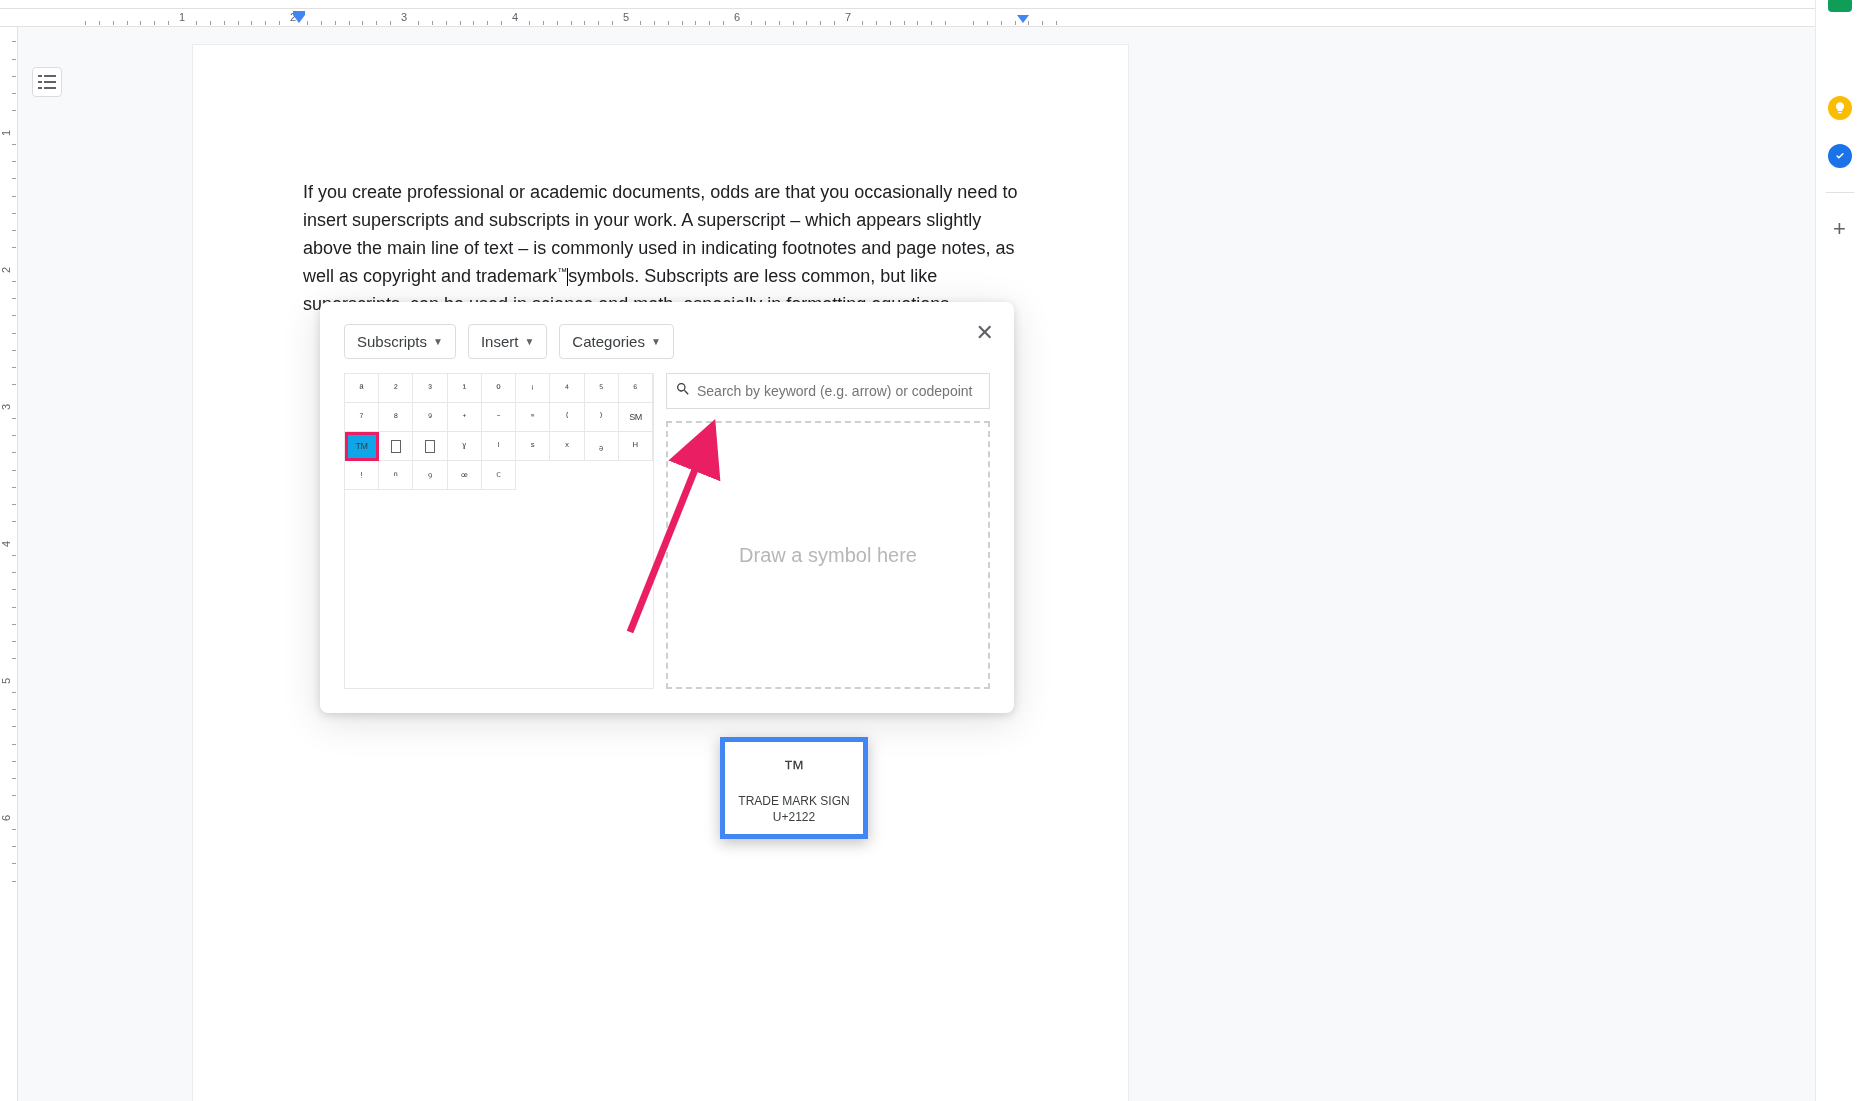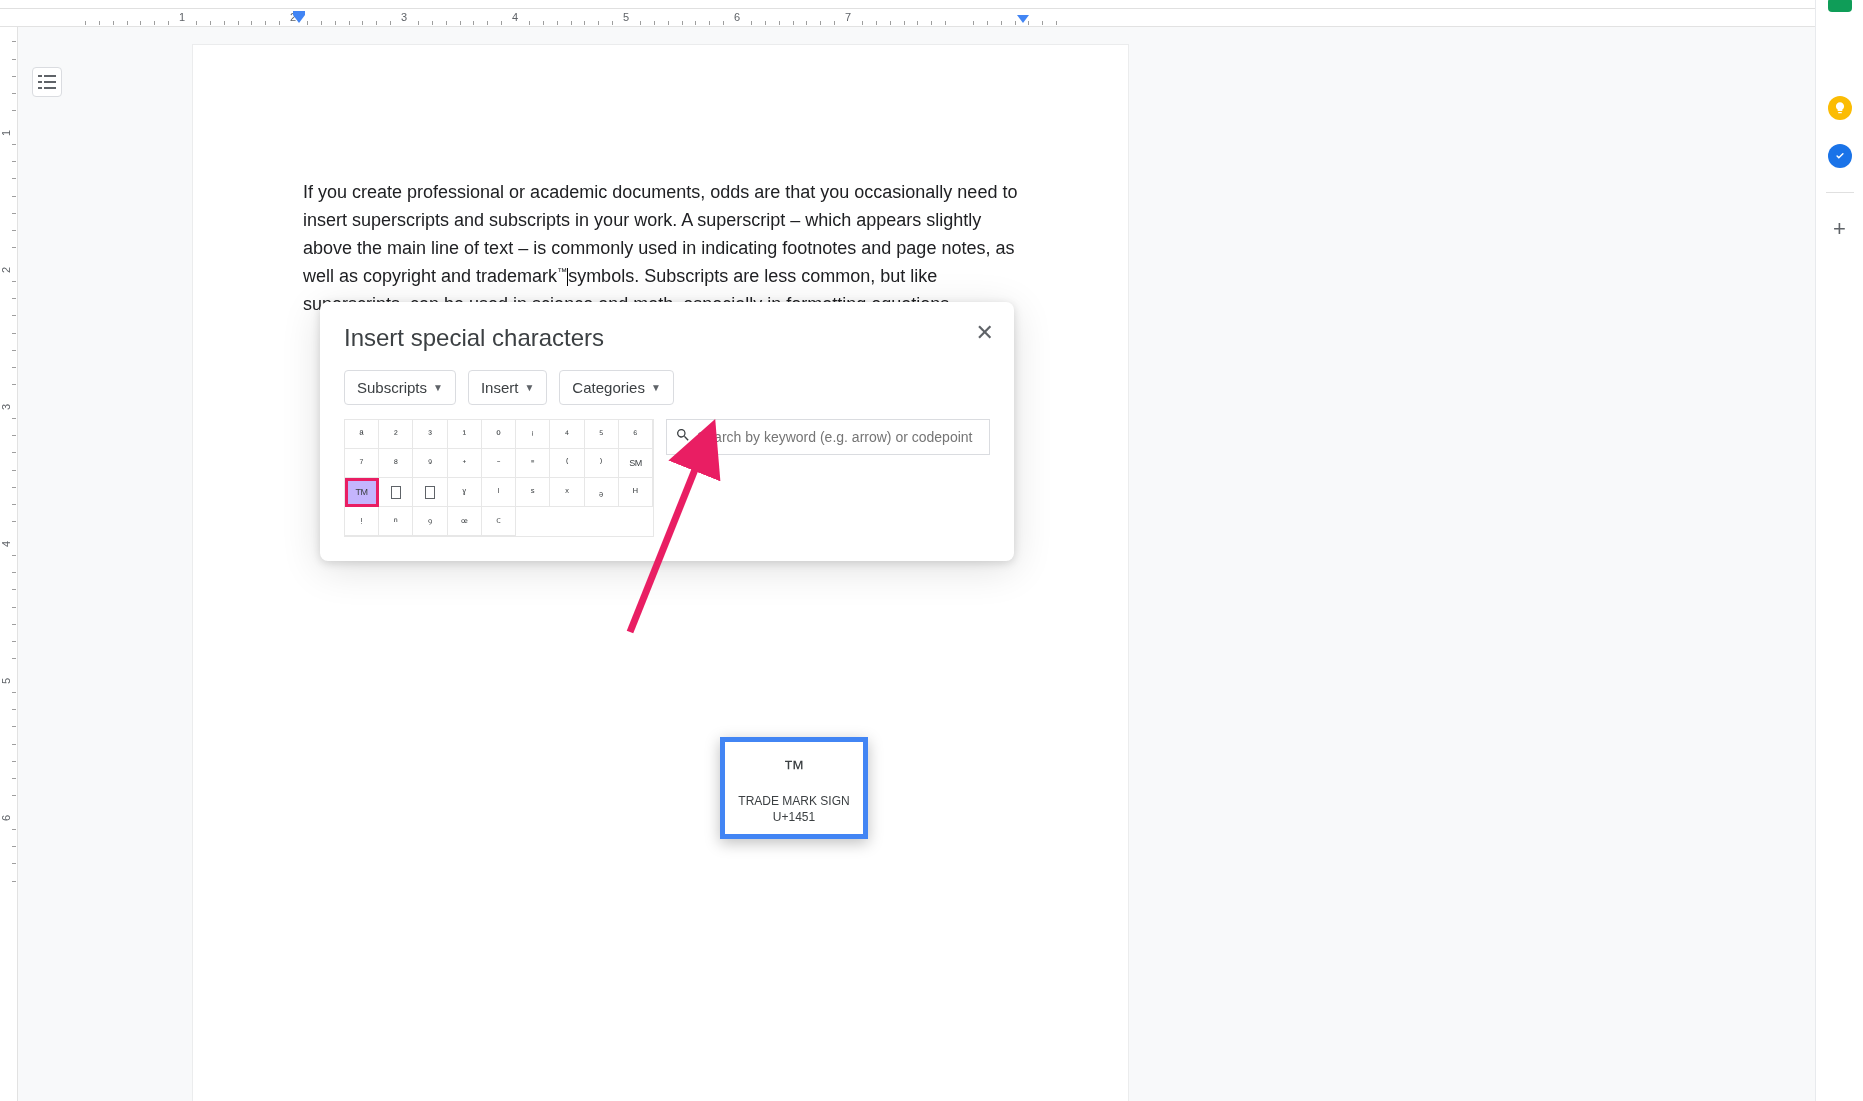--- a/index.html
+++ b/index.html
@@ -38,21 +38,21 @@
   .dropdown-row { display: flex; gap: 12px; margin-bottom: 14px; }
   .dropdown { border: 1px solid #dadce0; border-radius: 4px; padding: 8px 12px; font-size: 15px; color: #3c4043; background: #fff; display: flex; align-items: center; gap: 6px; cursor: pointer; }
   .dropdown .caret { font-size: 10px; color: #5f6368; }
 
   .dialog-body { display: flex; gap: 12px; }
 
   .char-grid-wrap { flex: 0 0 310px; border: 1px solid #e7e7e7; }
   .char-grid { display: grid; grid-template-columns: repeat(9, 1fr); }
   .char-cell { height: 29px; border-right: 1px solid #e7e7e7; border-bottom: 1px solid #e7e7e7; display: flex; align-items: center; justify-content: center; font-size: 11px; color: #3c4043; cursor: pointer; background: #fff; position: relative; }
   .char-cell.sm { font-size: 9px; letter-spacing: -0.5px; }
-  .char-cell.selected { outline: 3px solid #e91e63; outline-offset: -3px; background: #c4b5fd; z-index: 2; }
+  .char-cell.selected { outline: 3px solid #e91e63; outline-offset: -3px; background: #0ea5e9; z-index: 2; }
   .char-cell.placeholder::after { content: ""; width: 8px; height: 11px; border: 1px solid #5f6368; display: block; }
 
   .right-col { flex: 1; display: flex; flex-direction: column; gap: 12px; }
   .search-box { border: 1px solid #dadce0; height: 36px; display: flex; align-items: center; padding: 0 8px; gap: 6px; }
   .search-box input { border: none; outline: none; font-size: 14px; flex: 1; color: #3c4043; background: transparent; }
   .draw-box { border: 2px dashed #cfcfcf; height: 268px; display: flex; align-items: center; justify-content: center; font-size: 20px; color: #b7b7b7; }
 
   
   .char-tooltip { position: absolute; top: 435px; left: 400px; width: 148px; background: #fff; border: 5px solid #4285f4; padding: 14px 8px 10px 8px; text-align: center; box-shadow: 0 4px 14px rgba(0,0,0,0.25); z-index: 10; }
   .char-tooltip .big { font-family: "Google Sans", Arial; font-size: 22px; color: #3c4043; font-weight: 500; margin-bottom: 12px; }
@@ -268,21 +268,20 @@
         <rect x="6" y="13" width="12" height="2" fill="#5f6368"></rect>
     </svg>
   </div>
 
   <div class="page">
     <div class="doc-text">
       <span>If you create professional or academic documents, odds are that you occasionally need to insert superscripts and subscripts in your work. A superscript – which appears slightly above the main line of text – is commonly used in indicating footnotes and page notes, as well as copyright and trademark</span><sup>™</sup><span class="cursor"></span><span>symbols. Subscripts are less common, but like superscripts, can be used in science and math, especially in formatting equations.</span>
     </div>
 
     <div class="dialog">
-      <div class="dialog-title">Insert special characters</div>
       <button class="dialog-close">
         <span>✕</span>
       </button>
 
       <div class="dropdown-row">
         <div class="dropdown">
           <span>Subscripts</span>
           <span class="caret">▼</span>
         </div>
         <div class="dropdown">
@@ -338,27 +337,30 @@
         </div>
         <div class="right-col">
           <div class="search-box">
             <span>
               <svg width="16" height="16" viewBox="0 0 24 24">
                   <path fill="#3c4043" d="M15.5 14h-.8l-.3-.3a6.5 6.5 0 10-.7.7l.3.3v.8l5 5 1.5-1.5-5-5zm-6 0a4.5 4.5 0 110-9 4.5 4.5 0 010 9z"></path>
                 </svg>
             </span>
             <input type="text" placeholder="Search by keyword (e.g. arrow) or codepoint" style="">
           </div>
+          <div class="draw-box">
+            <span>Draw a symbol here</span>
+          </div>
         </div>
       </div>
 
       <div class="char-tooltip">
         <div class="big">™</div>
         <div class="name">TRADE MARK SIGN</div>
-        <div class="code">U+1451</div>
+        <div class="code">U+2122</div>
       </div>
 
       <svg class="arrow" style="top:110px; left:300px;" width="120" height="225">
         <defs>
           <marker id="ah" markerWidth="8" markerHeight="8" refX="6" refY="4" orient="auto">
             <polygon points="0,0 8,4 0,8" fill="#e91e63"></polygon>
           </marker>
         </defs>
         <line x1="10" y1="220" x2="90" y2="20" stroke="#e91e63" stroke-width="7" marker-end="url(#ah)"></line>
       </svg>

